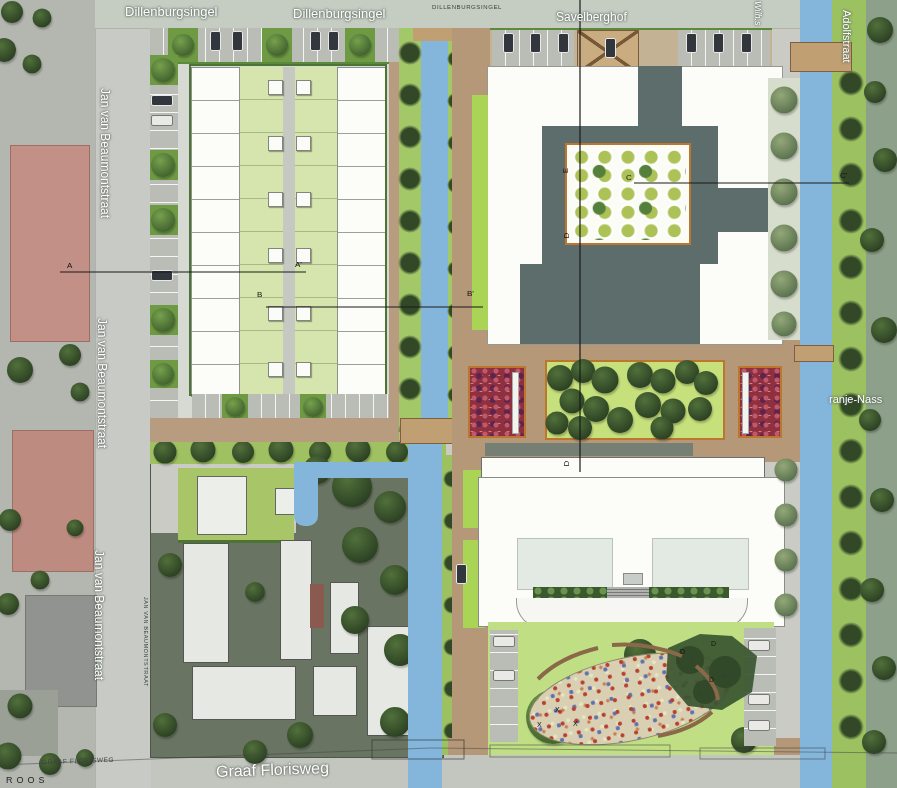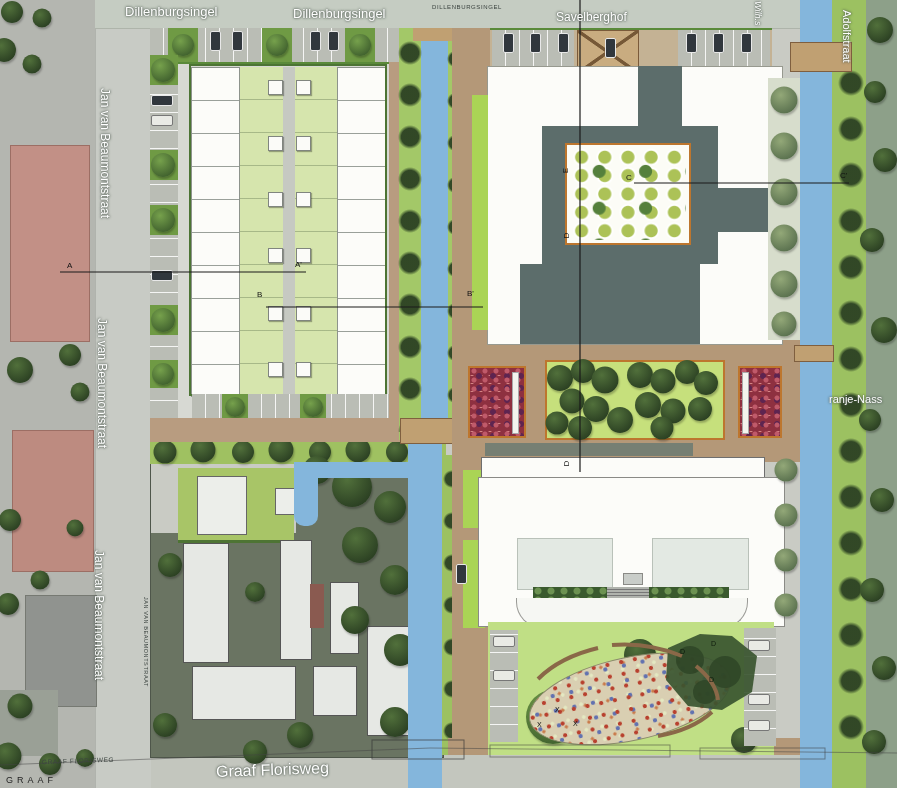--- a/index.html
+++ b/index.html
@@ -338,21 +338,21 @@
   <div class="lbl sm" style="left:556px;top:10px;font-size:12px;">Savelberghof</div>
   <div class="lbl rot90" style="left:112px;top:88px;font-size:12px;">Jan van Beaumontstraat</div>
   <div class="lbl rot90" style="left:109px;top:318px;font-size:12px;">Jan van Beaumontstraat</div>
   <div class="lbl rot90" style="left:106px;top:550px;font-size:12px;">Jan van Beaumontstraat</div>
   <div class="caps rot90" style="left:149px;top:597px;font-size:5.5px;">JAN VAN BEAUMONTSTRAAT</div>
   <div class="lbl big" style="left:216px;top:761px;transform:rotate(-2deg);">Graaf Florisweg</div>
   <div class="caps" style="left:42px;top:757px;font-size:6.5px;transform:rotate(-2deg);">GRAAF FLORISWEG</div>
   <div class="lbl sm rot90" style="left:853px;top:10px;">Adolfstraat</div>
   <div class="lbl rot90" style="left:763px;top:1px;font-size:9px;font-style:italic;">Wilh.s</div>
   <div class="lbl sm" style="left:829px;top:393px;">ranje-Nass</div>
-  <div class="caps" style="left:6px;top:775px;font-size:9px;letter-spacing:4px;color:#222;">GRAAF</div>
+  <div class="caps" style="left:6px;top:775px;font-size:9px;letter-spacing:4px;color:#222;">ROOS</div>
 
   <div class="mk" style="left:67px;top:261px;">A</div>
   <div class="mk" style="left:295px;top:260px;">A'</div>
   <div class="mk" style="left:257px;top:290px;">B</div>
   <div class="mk" style="left:467px;top:289px;">B'</div>
   <div class="mk" style="left:626px;top:173px;">C</div>
   <div class="mk" style="left:840px;top:171px;">C'</div>
   <div class="mk v" style="left:563px;top:166px;">E</div>
   <div class="mk v" style="left:564px;top:231px;">D</div>
   <div class="mk v" style="left:564px;top:459px;">D</div>

